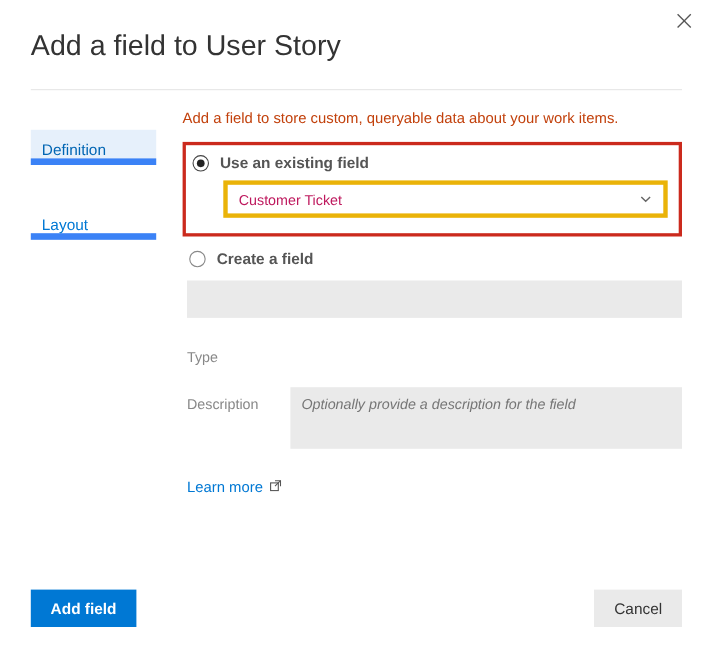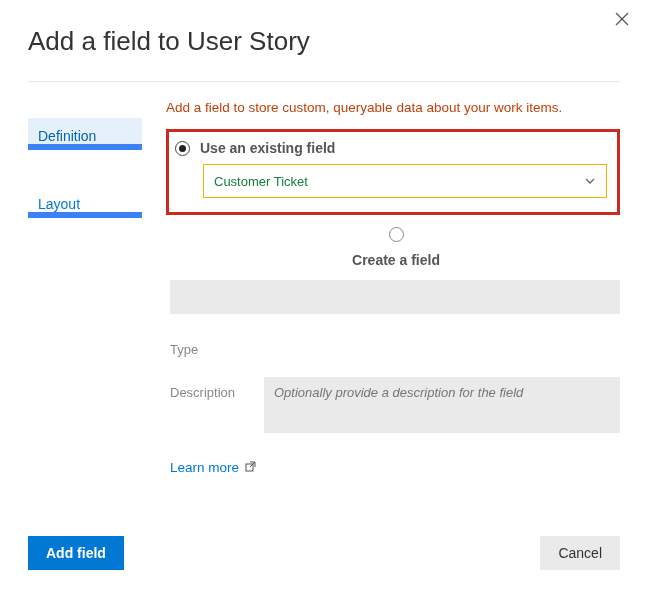--- a/index.html
+++ b/index.html
@@ -106,26 +106,26 @@
     background: #222;
   }
   .radio-label {
     font-weight: 600;
     color: #555;
     font-size: 14px;
   }
   .select-box {
     margin-left: 28px;
     height: 34px;
-    border: 1px solid #eab308;
+    border: 4px solid #eab308;
     display: flex;
     align-items: center;
     justify-content: space-between;
     padding: 0 10px;
-    color: #15803d;
+    color: #be185d;
     cursor: pointer;
     background: #fff;
   }
   .chevron {
     width: 12px;
     height: 12px;
   }
   .chevron svg { display: block; }
   .form-row {
     display: flex;
@@ -237,21 +237,21 @@
         <div class="select-box">
           <span>Customer Ticket</span>
           <span class="chevron">
             <svg width="12" height="12" viewBox="0 0 12 12">
                 <polyline points="2,4 6,8 10,4" fill="none" stroke="#666" stroke-width="1.3"></polyline>
               </svg>
           </span>
         </div>
       </div>
 
-      <div class="radio-row" style="margin-left:6px;flex-direction:column;">
+      <div class="radio-row" style="margin-left:6px;">
         <span class="radio-outer unselected"></span>
         <span class="radio-label">Create a field</span>
       </div>
 
       <div class="form-row">
         <div class="form-input-col">
           <input class="disabled-input" disabled="" value="" style="">
         </div>
       </div>
 

